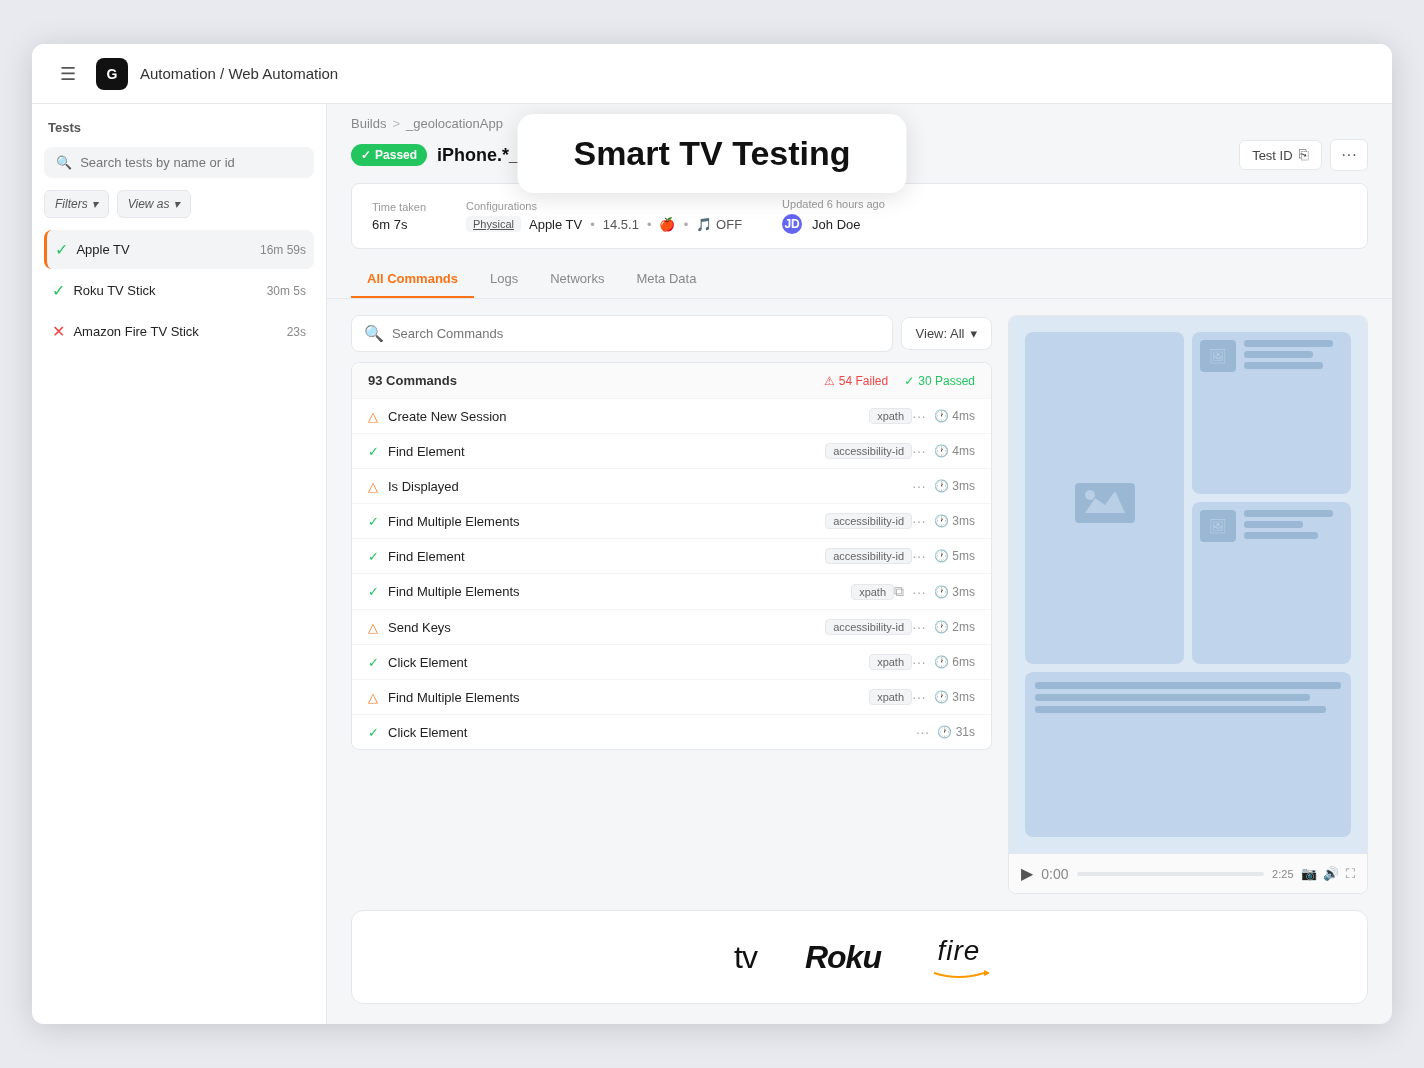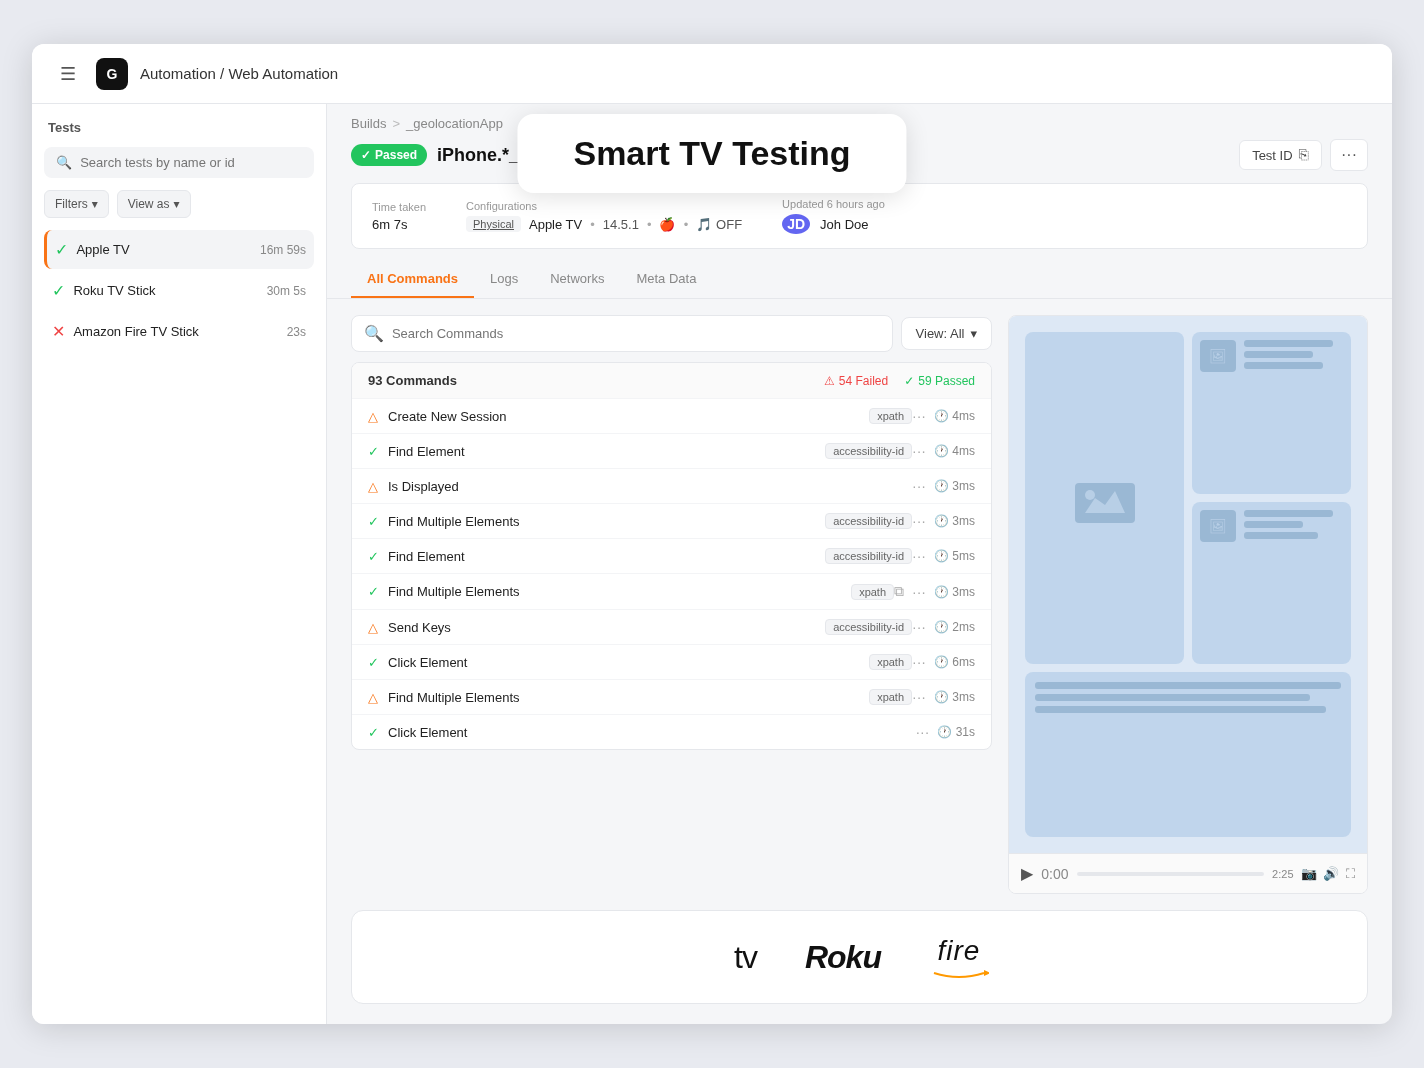--- a/index.html
+++ b/index.html
@@ -85,21 +85,21 @@
     }
     .filter-row {
       display: flex; gap: 8px;
     }
     .filter-btn {
       display: flex; align-items: center; gap: 4px;
       background: #f3f4f6;
       border: 1px solid #e5e7eb;
       border-radius: 6px;
       padding: 6px 10px;
-      font-size: 12px; color: #555; cursor: pointer;
+      font-size: 12px; color: #555; cursor: pointer; font-style: italic;
     }
     .test-list { display: flex; flex-direction: column; gap: 2px; }
     .test-item {
       display: flex; align-items: center; justify-content: space-between;
       padding: 10px 8px;
       border-radius: 8px;
       cursor: pointer;
     }
     .test-item.active {
       background: #f3f4f6;
@@ -169,24 +169,24 @@
     .config-badge {
       background: #f3f4f6; border-radius: 4px;
       padding: 2px 7px; font-size: 11px; color: #555; text-decoration: underline;
     }
     .label-badge {
       background: #f3f4f6; border: 1px solid #e5e7eb;
       border-radius: 12px; padding: 2px 9px;
       font-size: 11px; color: #555;
     }
     .user-avatar {
-      width: 28px; height: 20px; border-radius: 50%;
+      width: 20px; height: 20px; border-radius: 50%;
       background: #6366f1; display: inline-flex;
       align-items: center; justify-content: center;
-      color: #fff; font-size: 14px; font-weight: 700;
+      color: #fff; font-size: 12px; font-weight: 700;
       margin-right: 4px;
     }
     
     .tabs {
       display: flex; gap: 0;
       padding: 0 24px;
       border-bottom: 1px solid #e5e7eb;
       margin-top: 12px;
     }
     .tab {
@@ -429,21 +429,21 @@
             <div class="commands-table">
               <div class="commands-summary">
                 <span class="commands-count">93 Commands</span>
                 <div class="commands-stats">
                   <span class="stat-fail">
                     <span>⚠</span>
                     <span>54 Failed</span>
                   </span>
                   <span class="stat-pass">
                     <span>✓</span>
-                    <span>59 Passed</span>
+                    <span>30 Passed</span>
                   </span>
                 </div>
               </div>
 
               <div class="command-row">
                 <span class="cmd-status warn">△</span>
                 <span class="cmd-name">Create New Session</span>
                 <span class="cmd-tag">xpath</span>
                 <div class="cmd-actions">
                   <span class="cmd-more">···</span>

